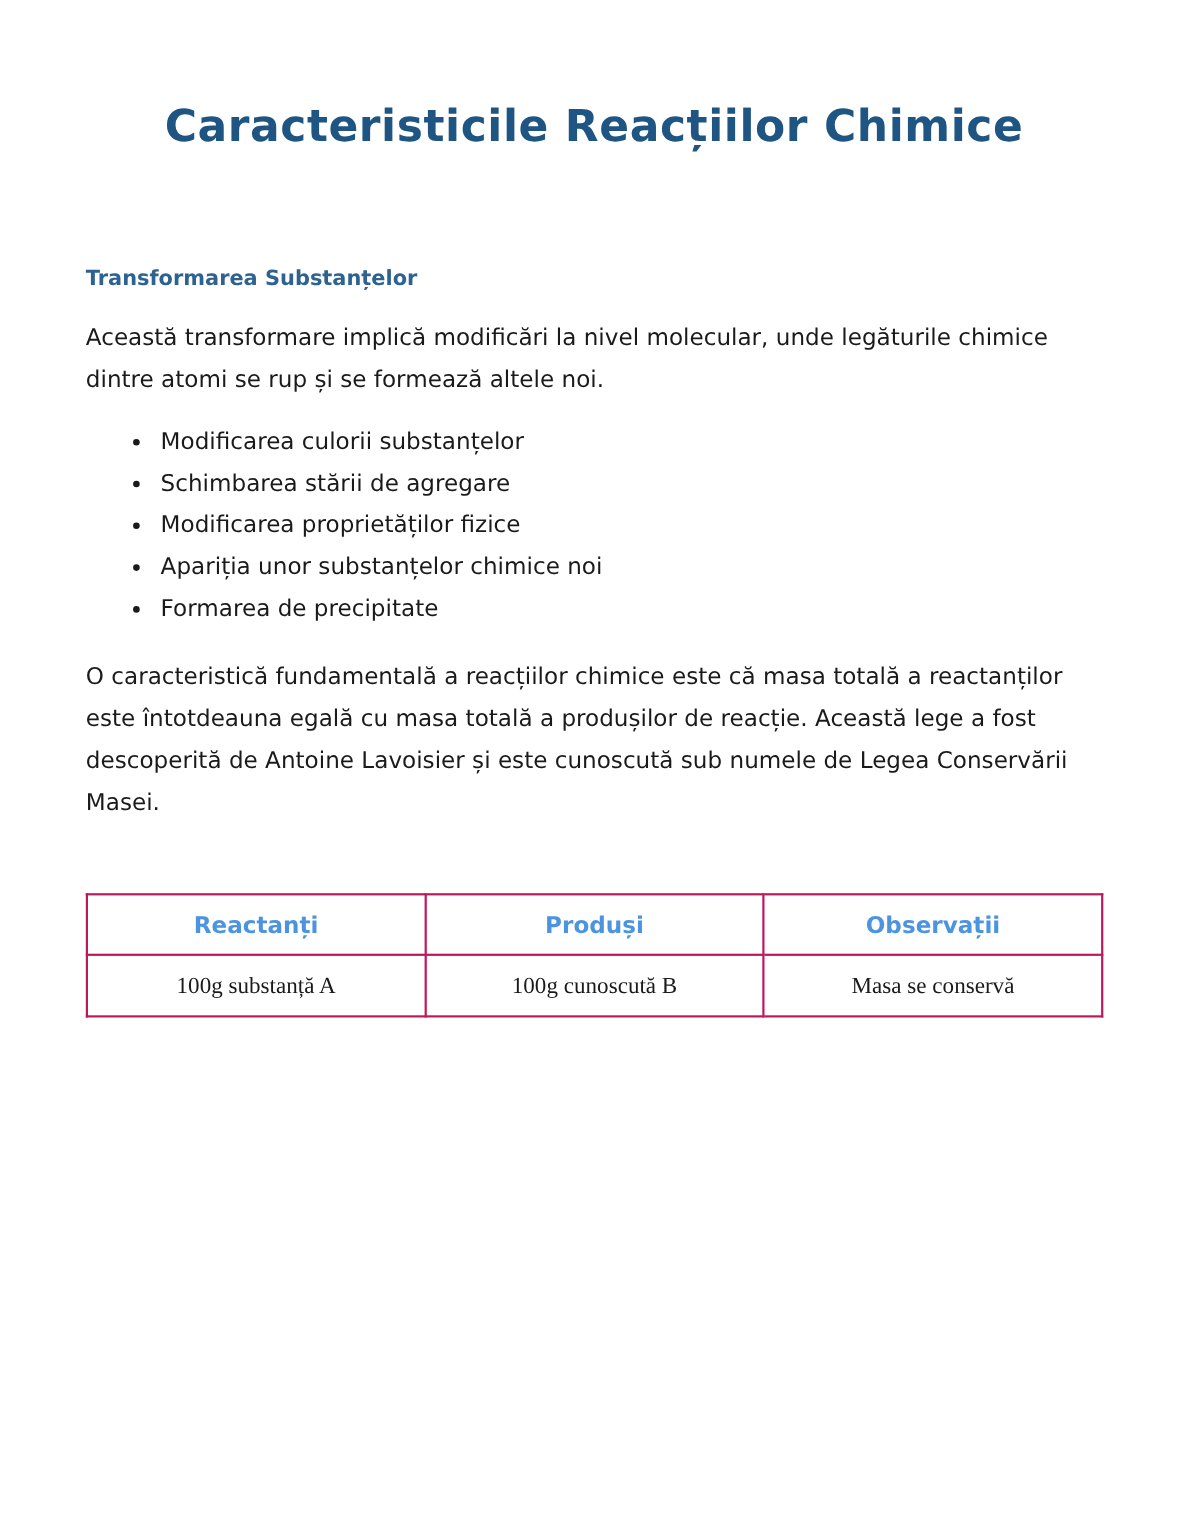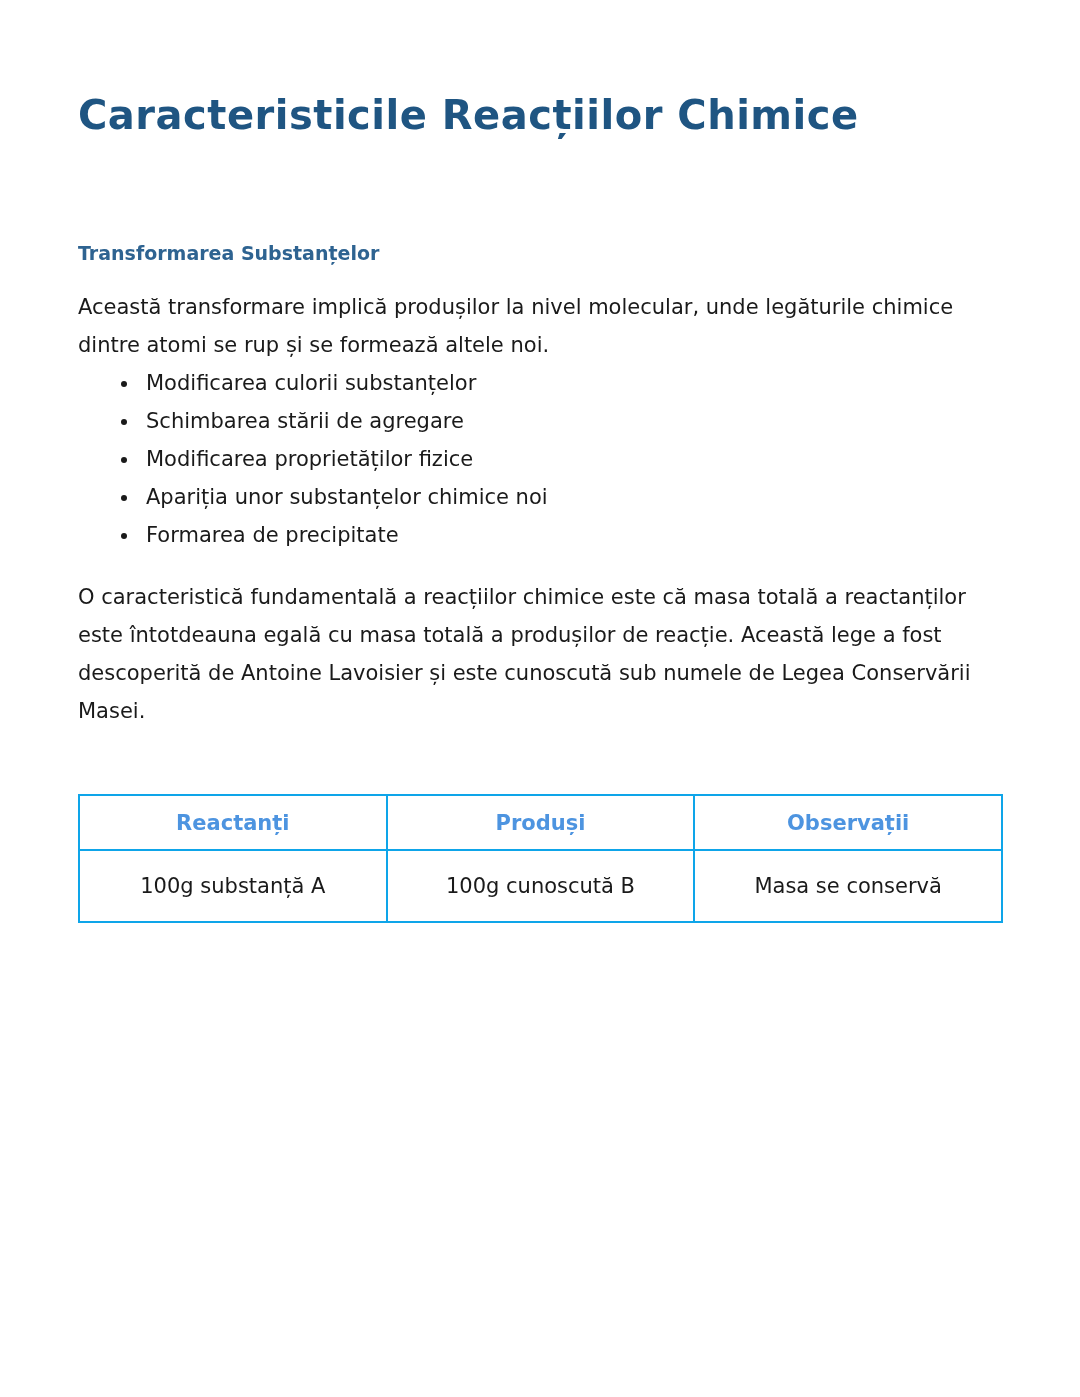--- a/index.html
+++ b/index.html
@@ -11,83 +11,85 @@
     color: #1a1a1a;
     overflow: hidden;
   }
   .page {
     width: 1080px;
     height: 1397px;
     padding: 0 78px;
   }
   .doc-title {
     margin-top: 92px;
+    text-align: center;
     font-size: 40px;
     font-weight: 700;
     color: #1f5582;
     letter-spacing: 0.5px;
   }
   .section-heading {
     font-size: 19px;
     font-weight: 600;
     color: #2e6391;
   }
   .section-heading.first { margin-top: 104px; }
   .section-heading.second { margin-top: 56px; }
   .para {
     margin-top: 24px;
     font-size: 21px;
     line-height: 38px;
     color: #1a1a1a;
   }
   .para + .para { margin-top: 32px; }
   .bullet-list {
+    margin-top: 18px;
     padding-left: 62px;
     list-style: disc;
   }
   .bullet-list li {
     font-size: 21px;
     line-height: 38px;
     color: #1a1a1a;
     padding-left: 6px;
   }
   table.mass-table {
     margin-top: 64px;
     width: 925px;
     border-collapse: collapse;
     table-layout: fixed;
   }
   table.mass-table th,
   table.mass-table td {
-    border: 2px solid #0ea5e9;
+    border: 2px solid #be185d;
     text-align: center;
     vertical-align: middle;
     font-size: 21px;
     line-height: 30px;
     padding: 10px 24px;
   }
   table.mass-table th {
     height: 55px;
     color: #4d94e0;
     font-weight: 600;
   }
-  table.mass-table tr.row-1 td { height: 72px; }
+  table.mass-table tr.row-1 td { height: 56px; font-family: Liberation Serif, serif; }
   table.mass-table tr.row-2 td { height: 96px; }
   table.mass-table tr.row-3 td { height: 100px; }
 </style>
 </head>
 <body>
 
 <div class="page">
 
   <h1 class="doc-title">Caracteristicile Reacțiilor Chimice</h1>
 
   <section>
     <h2 class="section-heading first">Transformarea Substanțelor</h2>
-    <p class="para">Această transformare implică produșilor la nivel molecular, unde legăturile chimice dintre atomi se rup și se formează altele noi.</p>
+    <p class="para">Această transformare implică modificări la nivel molecular, unde legăturile chimice dintre atomi se rup și se formează altele noi.</p>
     <ul class="bullet-list">
       <li>Modificarea culorii substanțelor</li>
       <li>Schimbarea stării de agregare</li>
       <li>Modificarea proprietăților fizice</li>
       <li>Apariția unor substanțelor chimice noi</li>
       <li>Formarea de precipitate</li>
     </ul>
   </section>
 
   <section>

